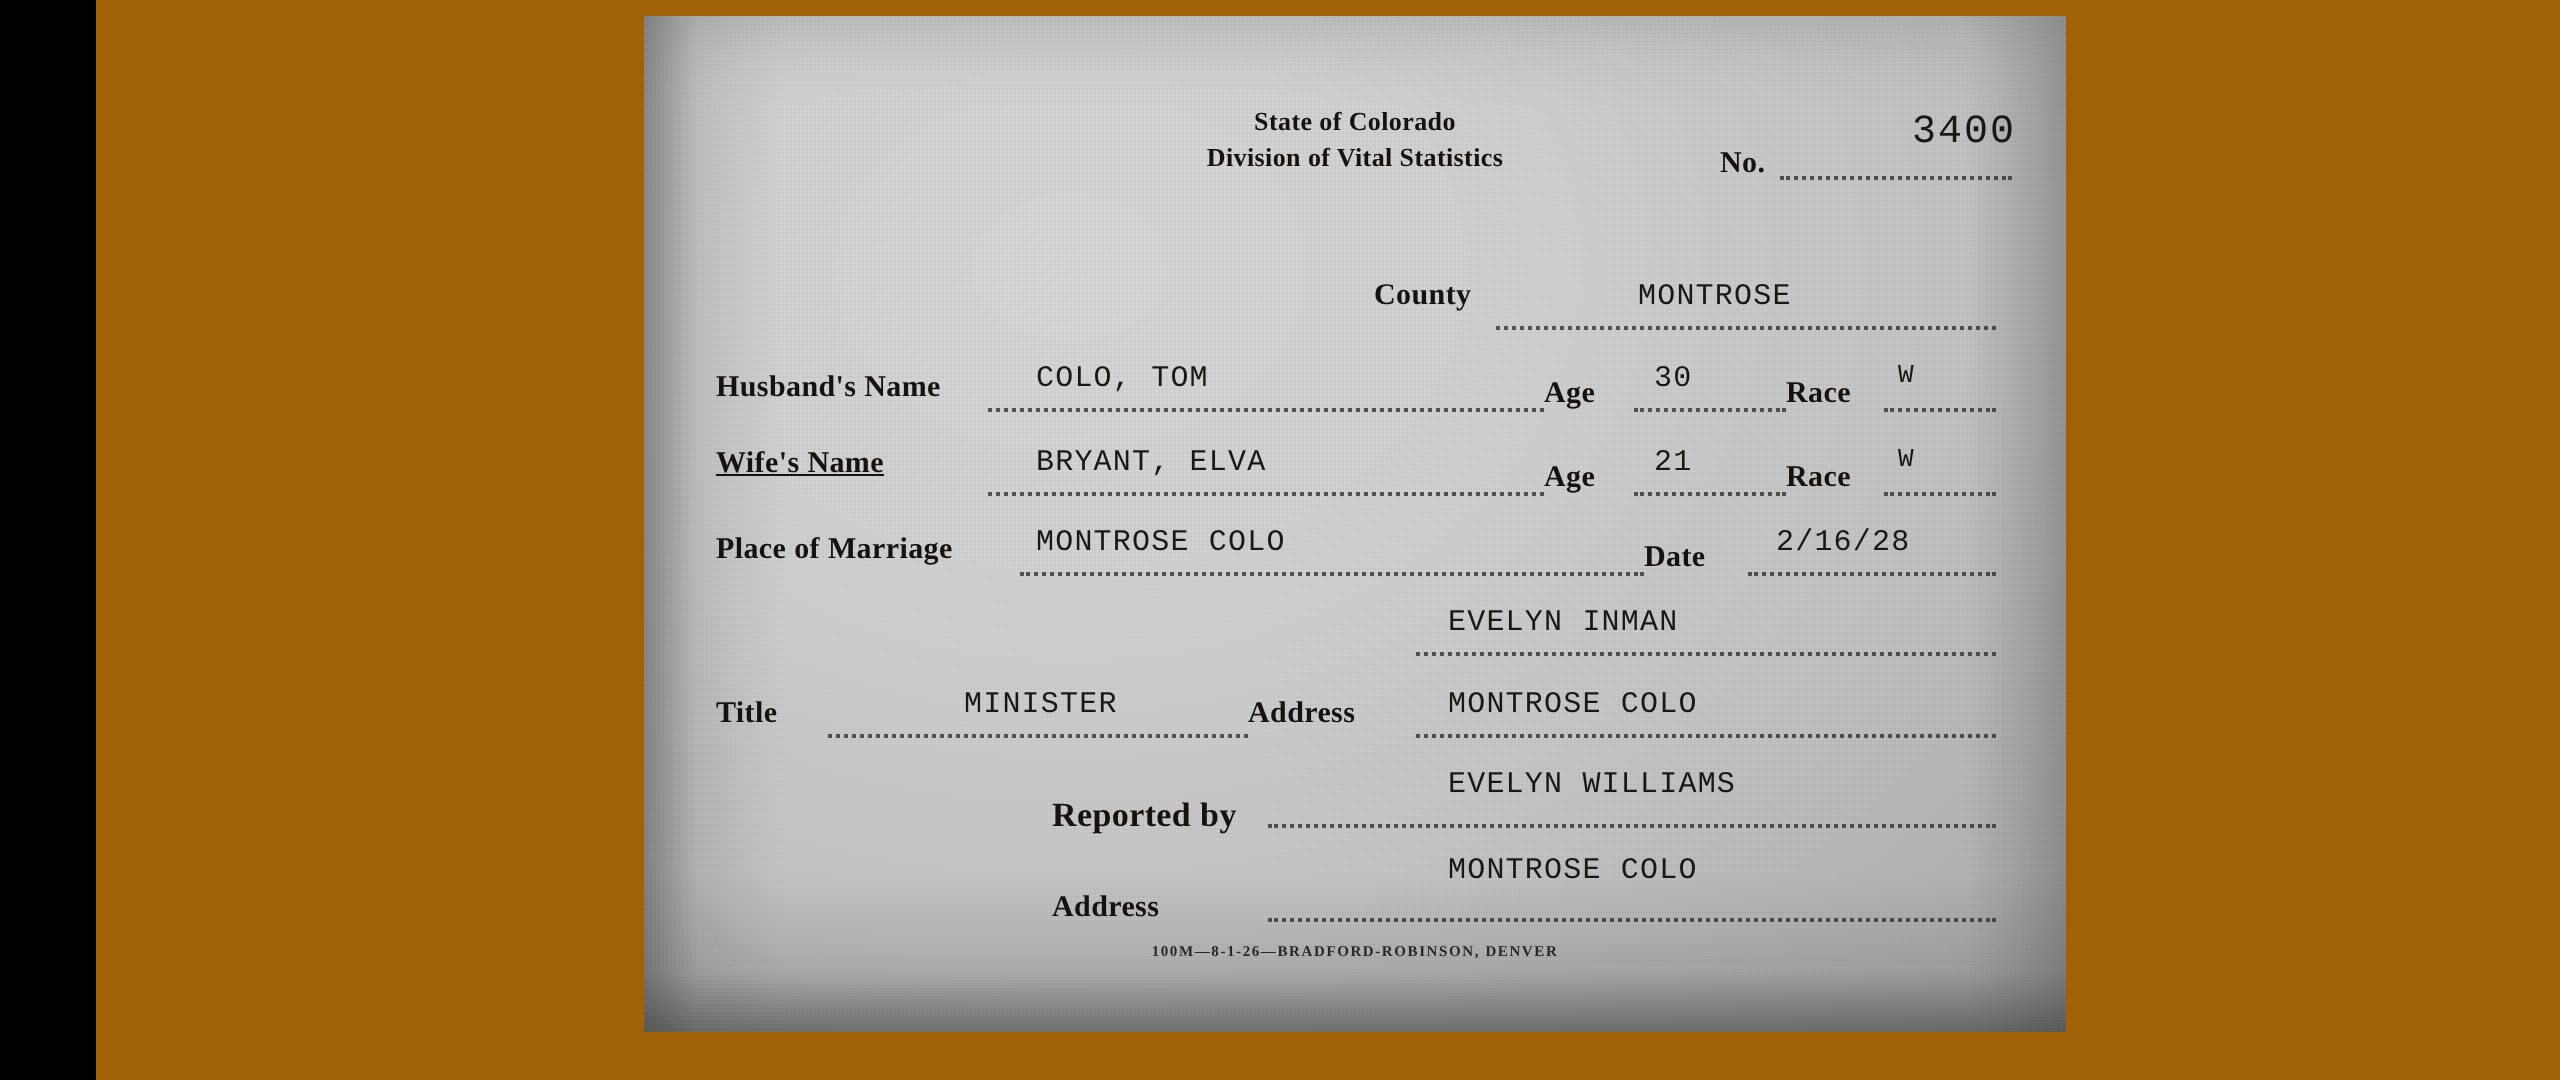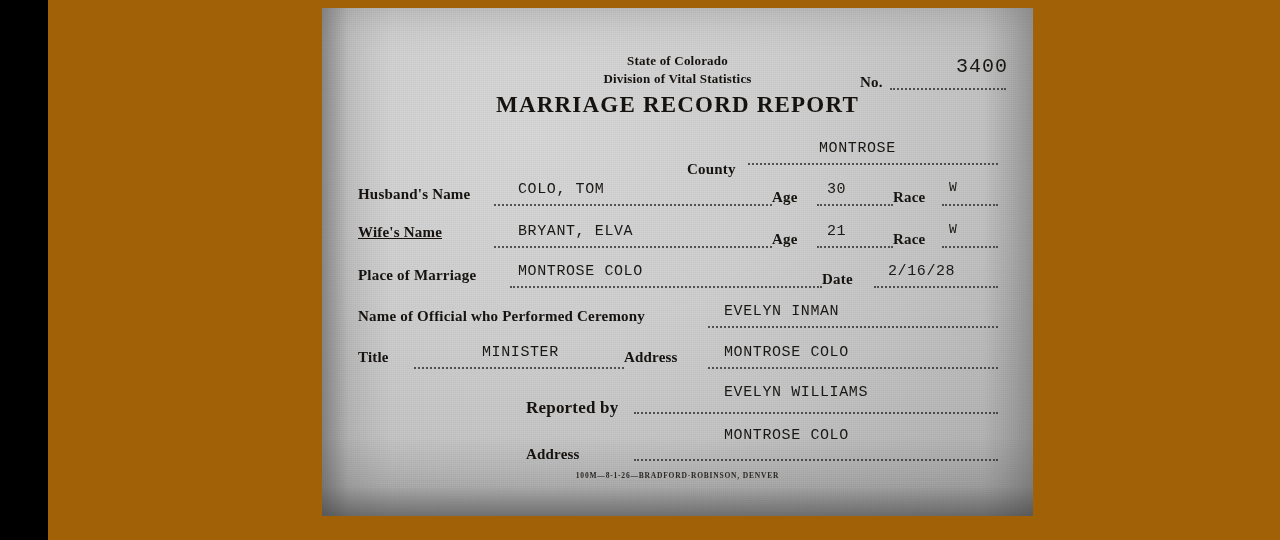--- a/index.html
+++ b/index.html
@@ -89,21 +89,21 @@
     opacity: 0.75;
   }
 
   #hdr-state   { left: 0; top: 45px; width: 711px; text-align: center; font-size: 13px; }
   #hdr-div     { left: 0; top: 63px; width: 711px; text-align: center; font-size: 13px; }
   #hdr-title   { left: 0; top: 84px; width: 711px; text-align: center; font-size: 23px; letter-spacing: 1.2px; }
 
   #no-label    { left: 538px; top: 66px; font-size: 15px; }
   #no-value    { left: 634px; top: 47px; font-size: 20px; font-family: "Liberation Mono", monospace; letter-spacing: 1px; }
 
-  #county-label   { left: 365px; top: 153px; font-size: 15px; }
+  #county-label   { left: 365px; top: 132px; font-size: 15px; }
   #county-value   { left: 497px; top: 132px; }
 
   #husband-label  { left: 36px; top: 178px; font-size: 15px; }
   #husband-value  { left: 196px; top: 173px; }
   #husband-age-l  { left: 450px; top: 181px; font-size: 15px; }
   #husband-age-v  { left: 505px; top: 173px; }
   #husband-race-l { left: 571px; top: 181px; font-size: 15px; }
   #husband-race-v { left: 627px; top: 172px; font-size: 13px; }
 
   #wife-label     { left: 36px; top: 216px; font-size: 15px; text-decoration: underline; }
@@ -137,21 +137,20 @@
 </head>
 <body>
 
 <div id="page">
 
   <div id="card">
     <div class="content">
 
       <div class="printed" id="hdr-state">State of Colorado</div>
       <div class="printed" id="hdr-div">Division of Vital Statistics</div>
-      <div class="printed" id="hdr-title">MARRIAGE RECORD REPORT</div>
 
       <div class="printed" id="no-label">No.</div>
       <div class="dots" style="left:568px; top:80px; width:116px;"></div>
       <div class="typed" id="no-value">3400</div>
 
       <div class="printed" id="county-label">County</div>
       <div class="dots" style="left:426px; top:155px; width:250px;"></div>
       <div class="typed" id="county-value">MONTROSE</div>
 
       <div class="printed" id="husband-label">Husband's Name</div>
@@ -174,21 +173,20 @@
       <div class="dots" style="left:620px; top:238px; width:56px;"></div>
       <div class="typed" id="wife-race-v">W</div>
 
       <div class="printed" id="place-label">Place of Marriage</div>
       <div class="dots" style="left:188px; top:278px; width:312px;"></div>
       <div class="typed" id="place-value">MONTROSE COLO</div>
       <div class="printed" id="date-label">Date</div>
       <div class="dots" style="left:552px; top:278px; width:124px;"></div>
       <div class="typed" id="date-value">2/16/28</div>
 
-      <div class="printed" id="official-label">Name of Official who Performed Ceremony</div>
       <div class="dots" style="left:386px; top:318px; width:290px;"></div>
       <div class="typed" id="official-value">EVELYN INMAN</div>
 
       <div class="printed" id="title-label">Title</div>
       <div class="dots" style="left:92px; top:359px; width:210px;"></div>
       <div class="typed" id="title-value">MINISTER</div>
       <div class="printed" id="address1-label">Address</div>
       <div class="dots" style="left:386px; top:359px; width:290px;"></div>
       <div class="typed" id="address1-value">MONTROSE COLO</div>
 

